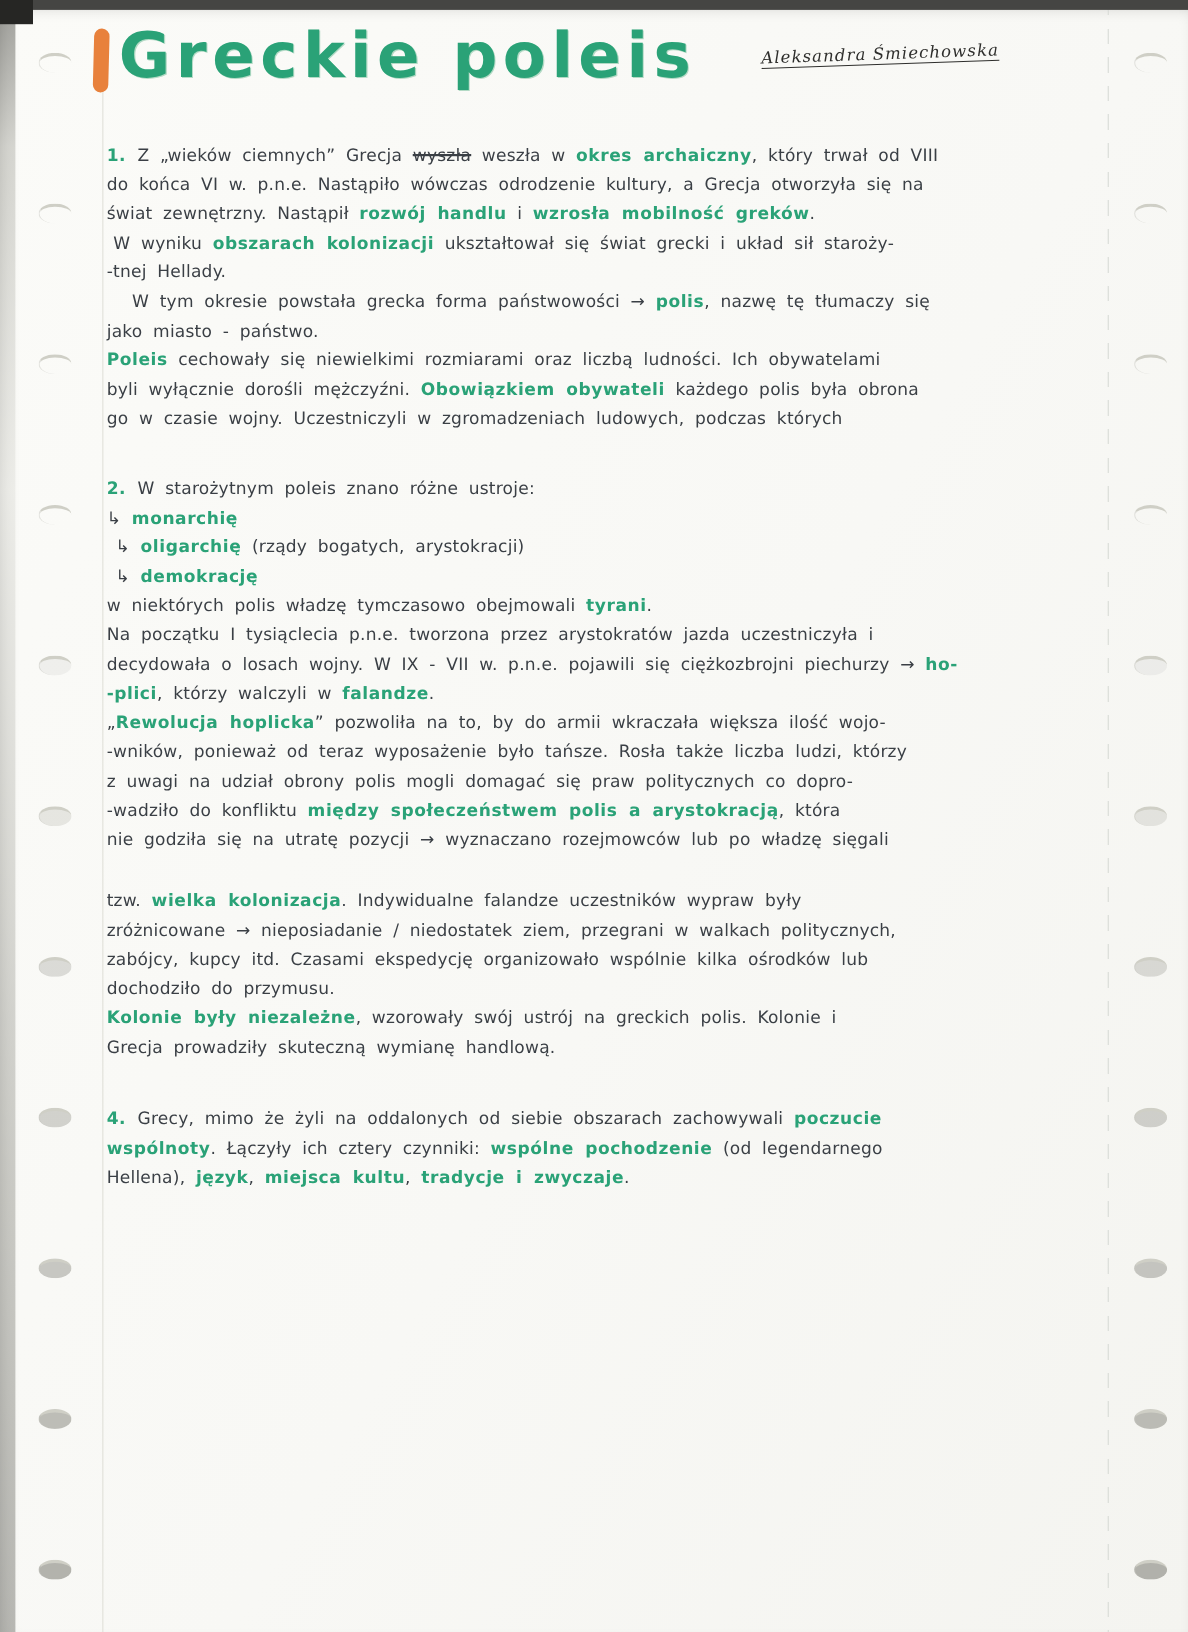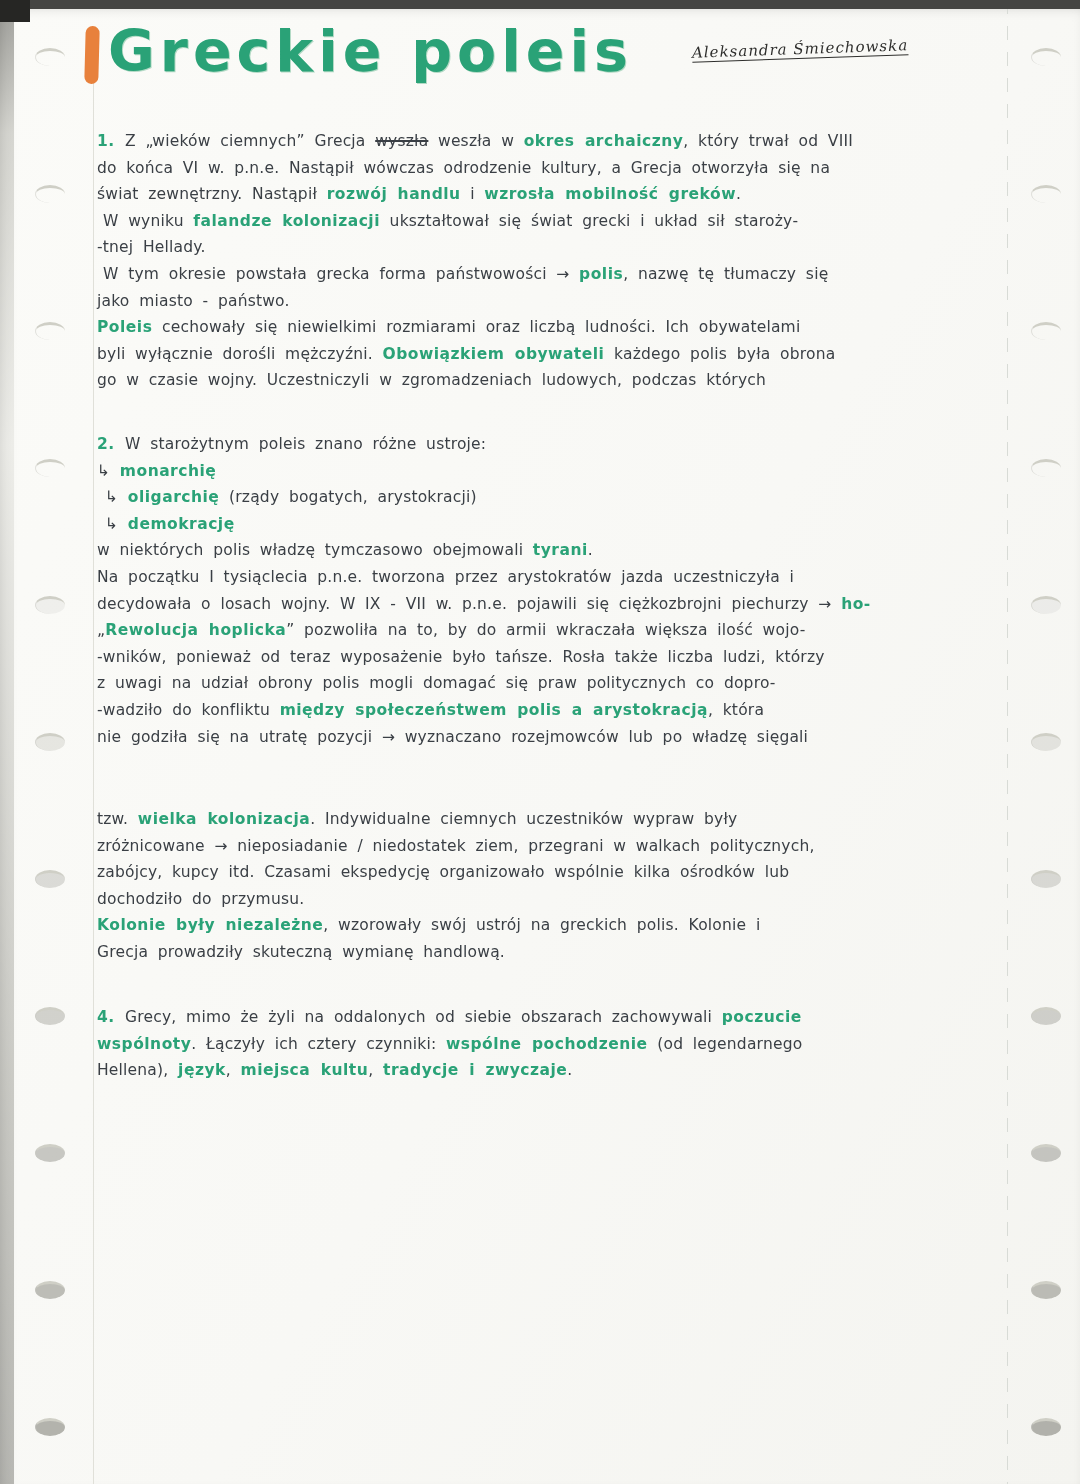--- a/index.html
+++ b/index.html
@@ -60,46 +60,47 @@
   <div class="seam left"></div>
   <div class="seam right"></div>
 
   <div class="accent-bar"></div>
   <h1 class="title">Greckie poleis</h1>
   <div class="signature">Aleksandra Śmiechowska</div>
 
   <div class="note-body">
       <div class="section" style="top: 112px;">
         <div class="line"><span class="green ">1. </span><span class="">Z „wieków ciemnych” Grecja </span><span class="strike">wyszła</span><span class=""> weszła w </span><span class="green ">okres archaiczny</span><span class="">, który trwał od VIII</span></div>
-        <div class="line"><span class="">do końca VI w. p.n.e. Nastąpił wówczas odrodzenie kultury, a Grecja otworzyła się na</span></div>
+        <div class="line"><span class="">do końca VI w. p.n.e. Nastąpiło wówczas odrodzenie kultury, a Grecja otworzyła się na</span></div>
         <div class="line"><span class="">świat zewnętrzny. Nastąpił </span><span class="green ">rozwój handlu</span><span class=""> i </span><span class="green ">wzrosła mobilność greków</span><span class="">.</span></div>
-        <div class="line" style="margin-left: 6px;"><span class="">W wyniku </span><span class="green ">falandze kolonizacji</span><span class=""> ukształtował się świat grecki i układ sił starożу-</span></div>
+        <div class="line" style="margin-left: 6px;"><span class="">W wyniku </span><span class="green ">obszarach kolonizacji</span><span class=""> ukształtował się świat grecki i układ sił starożу-</span></div>
         <div class="line"><span class="">-tnej Hellady.</span></div>
-        <div class="line" style="margin-left: 6px;"><span class="">W tym okresie powstała grecka forma państwowości → </span><span class="green ">polis</span><span class="">, nazwę tę tłumaczy się</span></div>
+        <div class="line" style="margin-left: 23px;"><span class="">W tym okresie powstała grecka forma państwowości → </span><span class="green ">polis</span><span class="">, nazwę tę tłumaczy się</span></div>
         <div class="line"><span class="">jako miasto - państwo.</span></div>
         <div class="line"><span class="green ">Poleis</span><span class=""> cechowały się niewielkimi rozmiarami oraz liczbą ludności. Ich obywatelami</span></div>
         <div class="line"><span class="">byli wyłącznie dorośli mężczyźni. </span><span class="green ">Obowiązkiem obywateli</span><span class=""> każdego polis była obrona</span></div>
         <div class="line"><span class="">go w czasie wojny. Uczestniczyli w zgromadzeniach ludowych, podczas których</span></div>
       </div>
       <div class="section" style="top: 415px;">
         <div class="line"><span class="green ">2. </span><span class="">W starożytnym poleis znano różne ustroje:</span></div>
         <div class="line" style="margin-left: 0;"><span class="">↳ </span><span class="green ">monarchię</span></div>
         <div class="line" style="margin-left: 8px;"><span class="">↳ </span><span class="green ">oligarchię</span><span class=""> (rządy bogatych, arystokracji)</span></div>
         <div class="line" style="margin-left: 8px;"><span class="">↳ </span><span class="green ">demokrację</span></div>
         <div class="line"><span class="">w niektórych polis władzę tymczasowo obejmowali </span><span class="green ">tyrani</span><span class="">.</span></div>
         <div class="line"><span class="">Na początku I tysiąclecia p.n.e. tworzona przez arystokratów jazda uczestniczyła i</span></div>
         <div class="line"><span class="">decydowała o losach wojny. W IX - VII w. p.n.e. pojawili się ciężkozbrojni piechurzy → </span><span class="green ">ho-</span></div>
+        <div class="line"><span class="green ">-plici</span><span class="">, którzy walczyli w </span><span class="green ">falandze</span><span class="">.</span></div>
         <div class="line"><span class="">„</span><span class="green ">Rewolucja hoplicka</span><span class="">” pozwoliła na to, by do armii wkraczała większa ilość wojo-</span></div>
         <div class="line"><span class="">-wników, ponieważ od teraz wyposażenie było tańsze. Rosła także liczba ludzi, którzy</span></div>
         <div class="line"><span class="">z uwagi na udział obrony polis mogli domagać się praw politycznych co dopro-</span></div>
         <div class="line"><span class="">-wadziło do konfliktu </span><span class="green ">między społeczeństwem polis a arystokracją</span><span class="">, która</span></div>
         <div class="line"><span class="">nie godziła się na utratę pozycji → wyznaczano rozejmowców lub po władzę sięgali</span></div>
       </div>
       <div class="section" style="top: 790px;">
-        <div class="line"><span class="">tzw. </span><span class="green ">wielka kolonizacja</span><span class="">. Indywidualne ciemnych uczestników wypraw były</span></div>
+        <div class="line"><span class="">tzw. </span><span class="green ">wielka kolonizacja</span><span class="">. Indywidualne falandze uczestników wypraw były</span></div>
         <div class="line"><span class="">zróżnicowane → nieposiadanie / niedostatek ziem, przegrani w walkach politycznych,</span></div>
         <div class="line"><span class="">zabójcy, kupcy itd. Czasami ekspedycję organizowało wspólnie kilka ośrodków lub</span></div>
         <div class="line"><span class="">dochodziło do przymusu.</span></div>
         <div class="line"><span class="green ">Kolonie były niezależne</span><span class="">, wzorowały swój ustrój na greckich polis. Kolonie i</span></div>
         <div class="line"><span class="">Grecja prowadziły skuteczną wymianę handlową.</span></div>
       </div>
       <div class="section" style="top: 988px;">
         <div class="line"><span class="green ">4. </span><span class="">Grecy, mimo że żyli na oddalonych od siebie obszarach zachowywali </span><span class="green ">poczucie</span></div>
         <div class="line"><span class="green ">wspólnoty</span><span class="">. Łączyły ich cztery czynniki: </span><span class="green ">wspólne pochodzenie</span><span class=""> (od legendarnego</span></div>
         <div class="line"><span class="">Hellena), </span><span class="green ">język</span><span class="">, </span><span class="green ">miejsca kultu</span><span class="">, </span><span class="green ">tradycje i zwyczaje</span><span class="">.</span></div>

